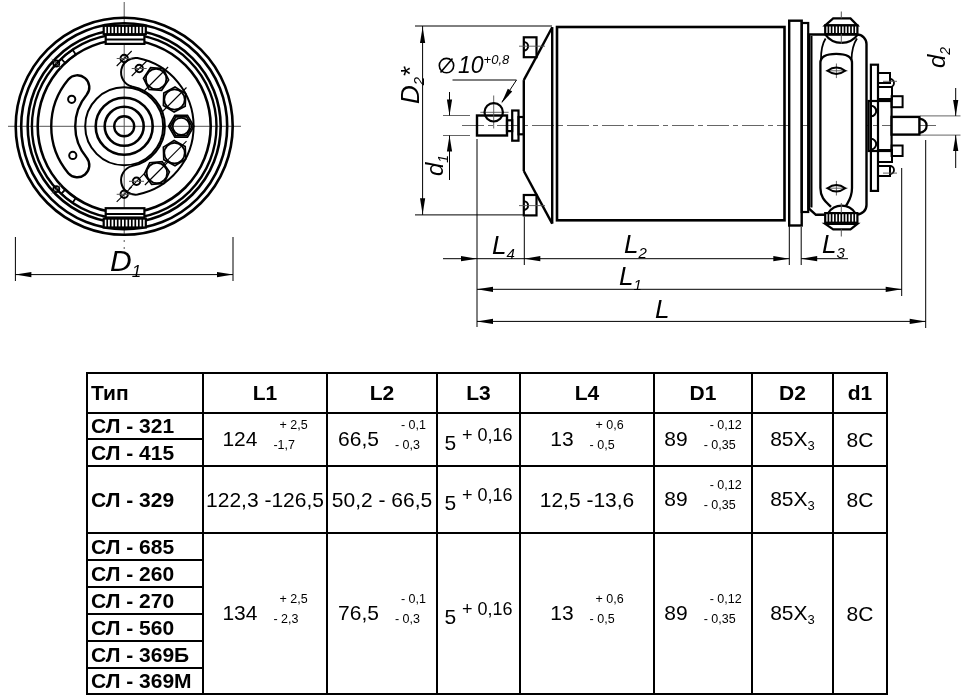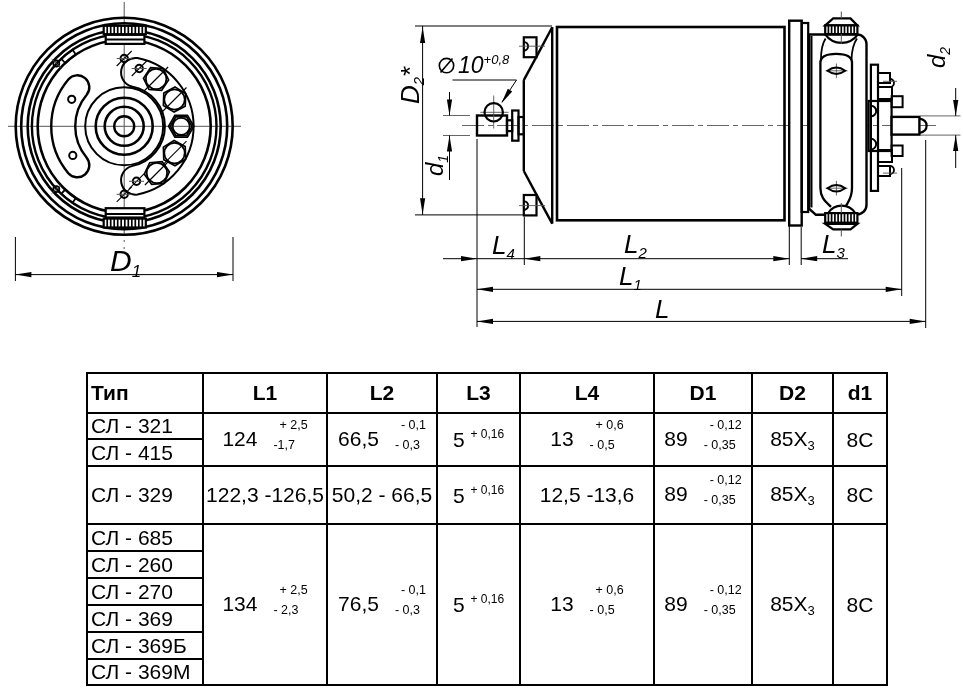--- a/index.html
+++ b/index.html
@@ -1,27 +1,27 @@
 <!DOCTYPE html>
 <html><head><meta charset="utf-8">
 <style>
 html,body{margin:0;padding:0;background:#fff;width:963px;height:700px;overflow:hidden;}
 body{font-family:"Liberation Sans", sans-serif;color:#000;position:relative;transform:translateZ(0);will-change:transform;}
 #d{position:absolute;left:0;top:0;}
 table{position:absolute;left:86px;top:372px;border-collapse:collapse;table-layout:fixed;
  font-size:21px;}
 td{border:2px solid #000;text-align:center;vertical-align:middle;padding:0;white-space:nowrap;
  overflow:hidden;}
-td.l{text-align:left;font-weight:normal;padding-left:3px;}
+td.l{text-align:left;font-weight:bold;padding-left:3px;}
 tr.hd td{font-weight:bold;}
 .tol{display:inline-block;vertical-align:middle;font-size:12.5px;line-height:20px;
  text-align:left;position:relative;top:-5px;margin-left:16px;}
 .tol span{display:block;}
 .tol span:first-child{padding-left:6px;}
-.sup{font-size:12px;vertical-align:9px;}
+.sup{font-size:18px;vertical-align:9px;}
 sub{font-size:13px;vertical-align:-4px;}
 </style></head>
 <body>
 <div id="d"><svg width="963" height="700" viewBox="0 0 963 700">
       <g id="front">
         <line x1="8.0" y1="126.3" x2="241.0" y2="126.3" stroke="#555" stroke-width="1.0" stroke-linecap="butt"></line>
         <line x1="124.2" y1="2.0" x2="124.2" y2="236.0" stroke="#555" stroke-width="1.0" stroke-linecap="butt"></line>
         <line x1="124.2" y1="240.0" x2="124.2" y2="252.0" stroke="#555" stroke-width="1.0" stroke-dasharray="2,5" stroke-linecap="butt"></line>
         <circle cx="124.2" cy="126.3" r="108.5" stroke="#000" stroke-width="2.6" fill="none"></circle>
         <circle cx="124.2" cy="126.3" r="103.0" stroke="#000" stroke-width="2.6" fill="none"></circle>
@@ -267,21 +267,21 @@
  <td rowspan="2">66,5<span class="tol"><span>- 0,1</span><span>- 0,3</span></span></td>
  <td rowspan="2">5 <span class="sup">+ 0,16</span></td>
  <td rowspan="2">13<span class="tol"><span>+ 0,6</span><span>- 0,5</span></span></td>
  <td rowspan="2">89<span class="tol"><span>- 0,12</span><span>- 0,35</span></span></td>
  <td rowspan="2">85X<sub>3</sub></td>
  <td rowspan="2">8C</td>
 </tr>
 <tr style="height:27px">
         <td class="l">СЛ - 415</td>
       </tr>
-<tr style="height:58px">
+<tr style="height:67px">
  <td class="l">СЛ - 329</td>
  <td>122,3 -126,5</td>
  <td>50,2 - 66,5</td>
  <td>5 <span class="sup">+ 0,16</span></td>
  <td>12,5 -13,6</td>
  <td>89<span class="tol"><span>- 0,12</span><span>- 0,35</span></span></td>
  <td>85X<sub>3</sub></td>
  <td>8C</td>
 </tr>
 <tr style="height:27px">
@@ -294,21 +294,21 @@
  <td rowspan="6">85X<sub>3</sub></td>
  <td rowspan="6">8C</td>
 </tr>
 <tr style="height:27px">
         <td class="l bd">СЛ - 260</td>
       </tr>
 <tr style="height:27px">
         <td class="l bd">СЛ - 270</td>
       </tr>
 <tr style="height:27px">
-        <td class="l bd">СЛ - 369</td>
+        <td class="l bd">СЛ - 560</td>
       </tr>
 <tr style="height:27px">
         <td class="l bd">СЛ - 369Б</td>
       </tr>
 <tr style="height:26px">
         <td class="l">СЛ - 369М</td>
       </tr>
 </tbody>
   </table>
 

